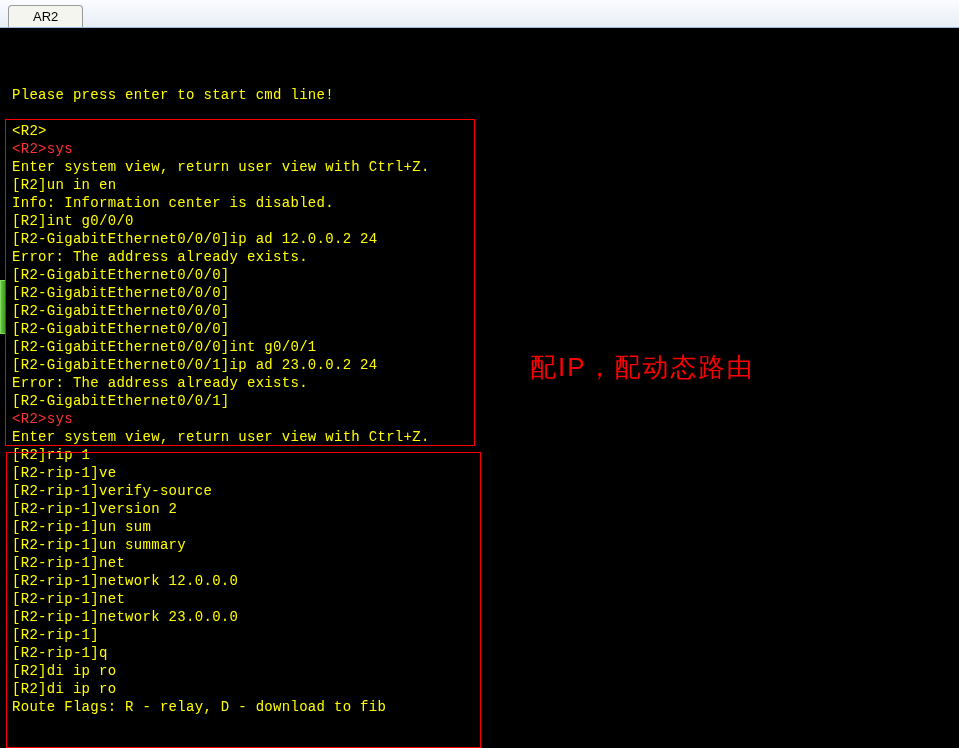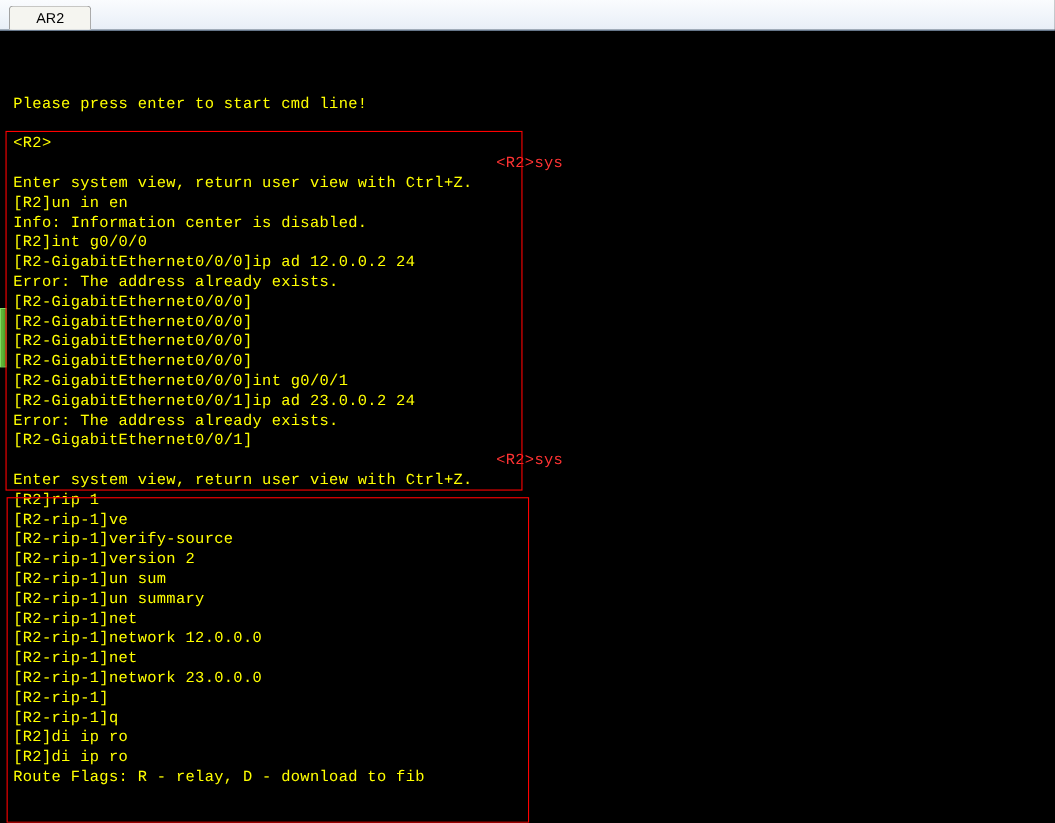--- a/index.html
+++ b/index.html
@@ -55,21 +55,20 @@
       width: 6px;
       height: 54px;
       background: linear-gradient(to right, #6fbf3f, #3f9f1f);
       border: 1px solid #7fdf5f;
     }
     .term-line {
       min-height: 18px;
     }
     .red-line {
       color: #ff3333;
-      text-align: center;
     }
     .box1 {
       position: absolute;
       left: 5px;
       top: 91px;
       width: 470px;
       height: 327px;
       border: 1px solid #ff0000;
       pointer-events: none;
     }
@@ -99,13 +98,14 @@
 
 <div class="tab-bar">
   <div class="tab">AR2</div>
 </div>
 
 <div class="terminal">
   <div class="scroll-indicator"></div>
   <div id="lines"><div class="term-line ">Please press enter to start cmd line!</div><div class="term-line "></div><div class="term-line ">&lt;R2&gt;</div><div class="term-line red-line">&lt;R2&gt;sys</div><div class="term-line ">Enter system view, return user view with Ctrl+Z.</div><div class="term-line ">[R2]un in en</div><div class="term-line ">Info: Information center is disabled.</div><div class="term-line ">[R2]int g0/0/0</div><div class="term-line ">[R2-GigabitEthernet0/0/0]ip ad 12.0.0.2 24</div><div class="term-line ">Error: The address already exists.</div><div class="term-line ">[R2-GigabitEthernet0/0/0]</div><div class="term-line ">[R2-GigabitEthernet0/0/0]</div><div class="term-line ">[R2-GigabitEthernet0/0/0]</div><div class="term-line ">[R2-GigabitEthernet0/0/0]</div><div class="term-line ">[R2-GigabitEthernet0/0/0]int g0/0/1</div><div class="term-line ">[R2-GigabitEthernet0/0/1]ip ad 23.0.0.2 24</div><div class="term-line ">Error: The address already exists.</div><div class="term-line ">[R2-GigabitEthernet0/0/1]</div><div class="term-line red-line">&lt;R2&gt;sys</div><div class="term-line ">Enter system view, return user view with Ctrl+Z.</div><div class="term-line ">[R2]rip 1</div><div class="term-line ">[R2-rip-1]ve</div><div class="term-line ">[R2-rip-1]verify-source</div><div class="term-line ">[R2-rip-1]version 2</div><div class="term-line ">[R2-rip-1]un sum</div><div class="term-line ">[R2-rip-1]un summary</div><div class="term-line ">[R2-rip-1]net</div><div class="term-line ">[R2-rip-1]network 12.0.0.0</div><div class="term-line ">[R2-rip-1]net</div><div class="term-line ">[R2-rip-1]network 23.0.0.0</div><div class="term-line ">[R2-rip-1]</div><div class="term-line ">[R2-rip-1]q</div><div class="term-line ">[R2]di ip ro</div><div class="term-line ">[R2]di ip ro</div><div class="term-line ">Route Flags: R - relay, D - download to fib</div></div>
   <div class="box1"></div>
   <div class="box2"></div>
+  <div class="annotation">配IP，配动态路由</div>
 </div>
 
 </body></html>

